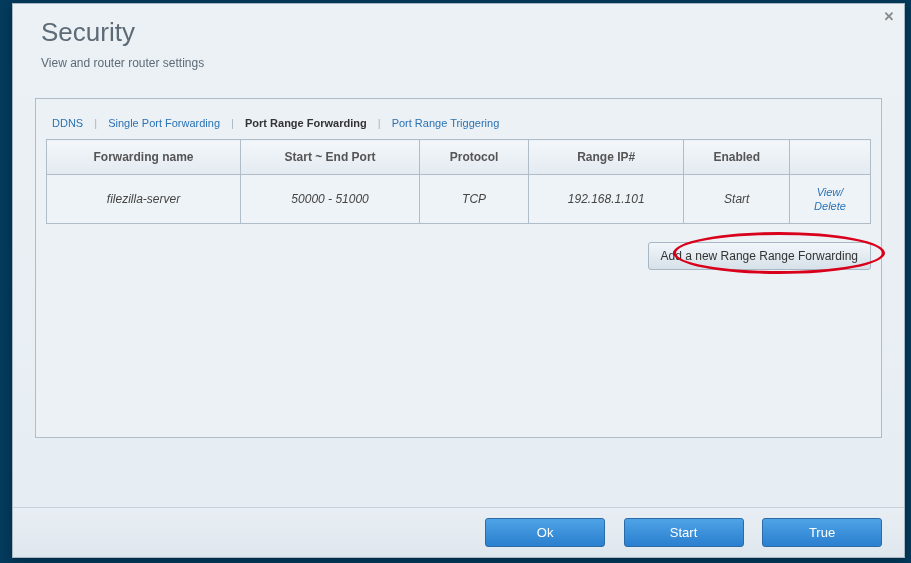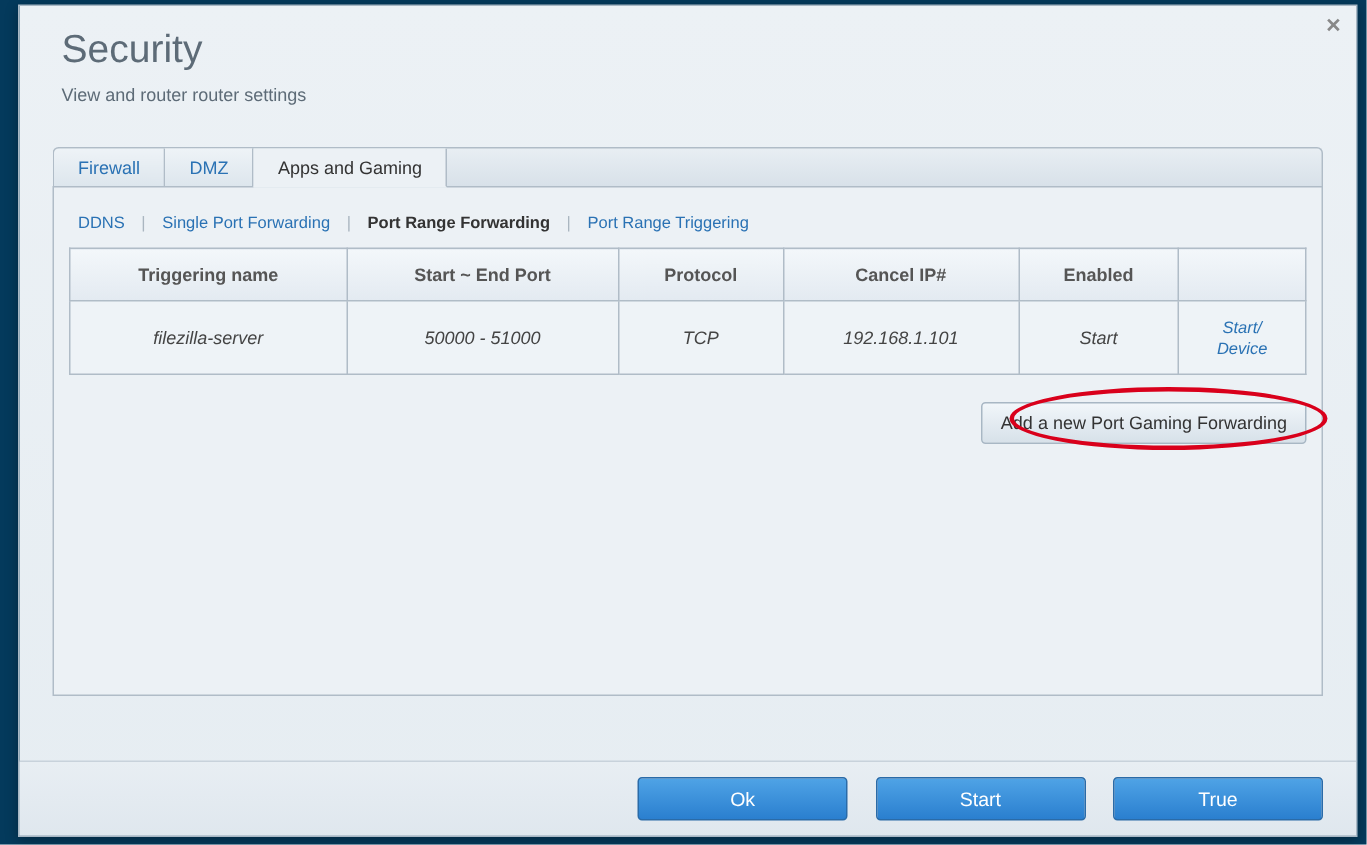--- a/index.html
+++ b/index.html
@@ -161,21 +161,21 @@
       bottom: 0;
       left: 0;
       right: 0;
       padding: 10px 22px;
       text-align: right;
       background: linear-gradient(to bottom, #e8eef3, #dfe7ee);
       border-top: 1px solid #c8d2db;
     }
     .footer-btn {
       display: inline-block;
-      width: 140px;
+      width: 120px;
       padding: 6px 12px;
       margin-left: 14px;
       font-size: 13px;
       color: #fff;
       text-align: center;
       background: linear-gradient(to bottom, #4fa3e6, #2a7fcf);
       border: 1px solid #2a6ba8;
       border-radius: 3px;
       cursor: pointer;
     }
@@ -185,65 +185,60 @@
 
 <div class="modal">
   <div class="close-x">✕</div>
 
   <div class="header">
     <h1 class="page-title">Security</h1>
     <div class="page-subtitle">View and router router settings</div>
   </div>
 
   <div class="tabs-container">
-    <div class="tabs">
-      <div class="tab">Firewall</div>
-      <div class="tab">DMZ</div>
-      <div class="tab active">Apps and Gaming</div>
-    </div>
 
     <div class="tab-body">
       <div class="subtabs">
         <span class="subtab">DDNS</span>
         <span class="subtab-sep">|</span>
         <span class="subtab">Single Port Forwarding</span>
         <span class="subtab-sep">|</span>
         <span class="subtab active">Port Range Forwarding</span>
         <span class="subtab-sep">|</span>
         <span class="subtab">Port Range Triggering</span>
       </div>
 
       <table class="table">
         <thead>
           <tr>
-            <th>Triggering name</th>
+            <th>Forwarding name</th>
             <th>Start ~ End Port</th>
             <th>Protocol</th>
-            <th>Cancel IP#</th>
+            <th>Range IP#</th>
             <th>Enabled</th>
             <th></th>
           </tr>
         </thead>
         <tbody>
           <tr>
             <td>filezilla-server</td>
             <td>50000 - 51000</td>
             <td>TCP</td>
             <td>192.168.1.101</td>
             <td>Start</td>
             <td>
-              <span class="action-link">Start/</span><br>
-              <span class="action-link">Device</span>
+              <span class="action-link">View/</span><br>
+              <span class="action-link">Delete</span>
             </td>
           </tr>
         </tbody>
       </table>
 
       <div class="add-btn-wrap">
-        <span class="add-btn">Add a new Port Gaming Forwarding</span>
+        <span class="add-btn">Add a new Range Range Forwarding</span>
         <div class="highlight-ring"></div>
       </div>
     </div>
   </div>
 
   <div class="footer">
     <span class="footer-btn">Ok</span>
     <span class="footer-btn">Start</span>
     <span class="footer-btn">True</span>
   </div>

